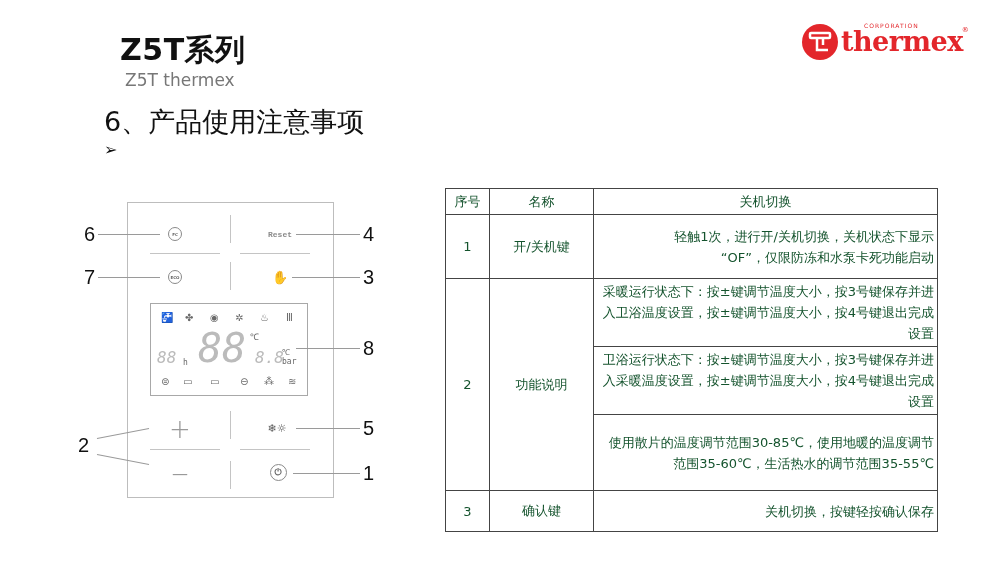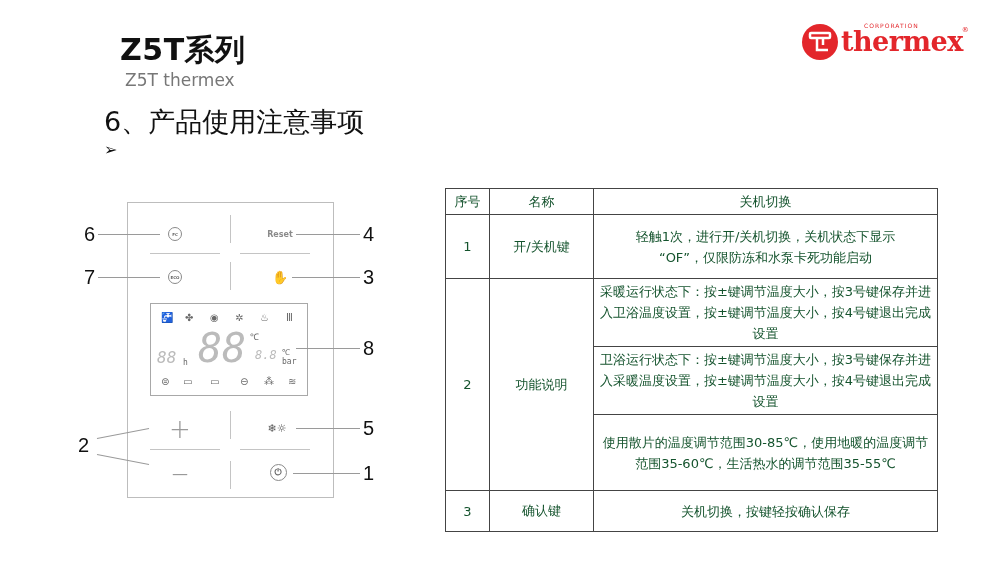--- a/index.html
+++ b/index.html
@@ -31,21 +31,21 @@
   .seg { position: absolute; font-family: "DejaVu Sans Mono", monospace; color: #bbb; font-style: italic; }
   .callout { position: absolute; font-size: 20px; color: #111; font-family: "Liberation Sans", sans-serif; }
   .leader { position: absolute; height: 1px; background: #9a9a9a; transform-origin: left center; }
 
   
   .tbl { position: absolute; left: 445px; top: 188px; border-collapse: collapse; font-size: 13px; color: #14532d; }
   .tbl td, .tbl th { border: 1px solid #444; }
   .tbl th { font-weight: normal; height: 22px; font-size: 13px; }
   .c-no { width: 44px; text-align: center; }
   .c-name { width: 104px; text-align: center; }
-  .c-desc { width: 344px; text-align: center; padding: 2px 3px; line-height: 21px; }
+  .c-desc { width: 344px; text-align: right; padding: 2px 3px; line-height: 21px; }
   .tbl th.c-desc { text-align: center; }
 </style>
 </head>
 <body>
 
 <div class="title">Z5T系列</div>
 <div class="subtitle">Z5T thermex</div>
 <div class="section">6、产品使用注意事项</div>
 <div class="bullet">
   <span class="arrow">➢</span>
@@ -74,21 +74,21 @@
 <div class="hline" style="left:150px;top:449px;width:70px;"></div>
 <div class="hline" style="left:240px;top:449px;width:70px;"></div>
 <div class="vline" style="left:230px;top:461px;height:28px;"></div>
 
 <div class="pbtn" style="left:160px;top:226px;width:30px;height:16px;">
   <span class="circ-icon">FC</span>
 </div>
 <div class="pbtn" style="left:160px;top:269px;width:30px;height:16px;">
   <span class="circ-icon">ECO</span>
 </div>
-<div class="pbtn reset" style="left:262px;top:226px;width:36px;height:16px;">Reset</div>
+<div class="pbtn reset" style="left:262px;top:226px;width:36px;height:16px;font-family:Liberation Mono, monospace;">Reset</div>
 <div class="pbtn" style="left:270px;top:268px;width:20px;height:18px;font-size:13px;">
   <span>✋</span>
 </div>
 <div class="pbtn" style="left:168px;top:418px;width:24px;height:22px;font-size:26px;font-weight:100;color:#9a9a9a;">
   <span>+</span>
 </div>
 <div class="pbtn" style="left:168px;top:463px;width:24px;height:20px;font-size:16px;color:#9a9a9a;">
   <span>—</span>
 </div>
 <div class="pbtn" style="left:260px;top:420px;width:34px;height:16px;font-size:11px;color:#555;">
@@ -103,21 +103,21 @@
 <span class="lcd-icon" style="left:185px;top:312px;">✤</span>
 <span class="lcd-icon" style="left:210px;top:312px;">◉</span>
 <span class="lcd-icon" style="left:235px;top:312px;">✲</span>
 <span class="lcd-icon" style="left:260px;top:312px;">♨</span>
 <span class="lcd-icon" style="left:286px;top:312px;">Ⅲ</span>
 
 <span class="seg" style="left:198px;top:326px;font-size:40px;line-height:44px;">88</span>
 <span class="seg" style="left:250px;top:330px;font-size:9px;color:#666;font-style:normal;">℃</span>
 <span class="seg" style="left:157px;top:348px;font-size:16px;">88</span>
 <span class="seg" style="left:183px;top:358px;font-size:8px;color:#666;font-style:normal;">h</span>
-<span class="seg" style="left:255px;top:348px;font-size:12px;">8.8</span>
+<span class="seg" style="left:255px;top:348px;font-size:16px;">8.8</span>
 <span class="seg" style="left:282px;top:346px;font-size:8px;color:#666;font-style:normal;">℃</span>
 <span class="seg" style="left:282px;top:357px;font-size:8px;color:#666;font-style:normal;">bar</span>
 
 <span class="lcd-icon" style="left:161px;top:376px;">⊜</span>
 <span class="lcd-icon" style="left:183px;top:376px;">▭</span>
 <span class="lcd-icon" style="left:210px;top:376px;">▭</span>
 <span class="lcd-icon" style="left:240px;top:376px;">⊖</span>
 <span class="lcd-icon" style="left:264px;top:376px;">⁂</span>
 <span class="lcd-icon" style="left:288px;top:376px;">≋</span>
 

